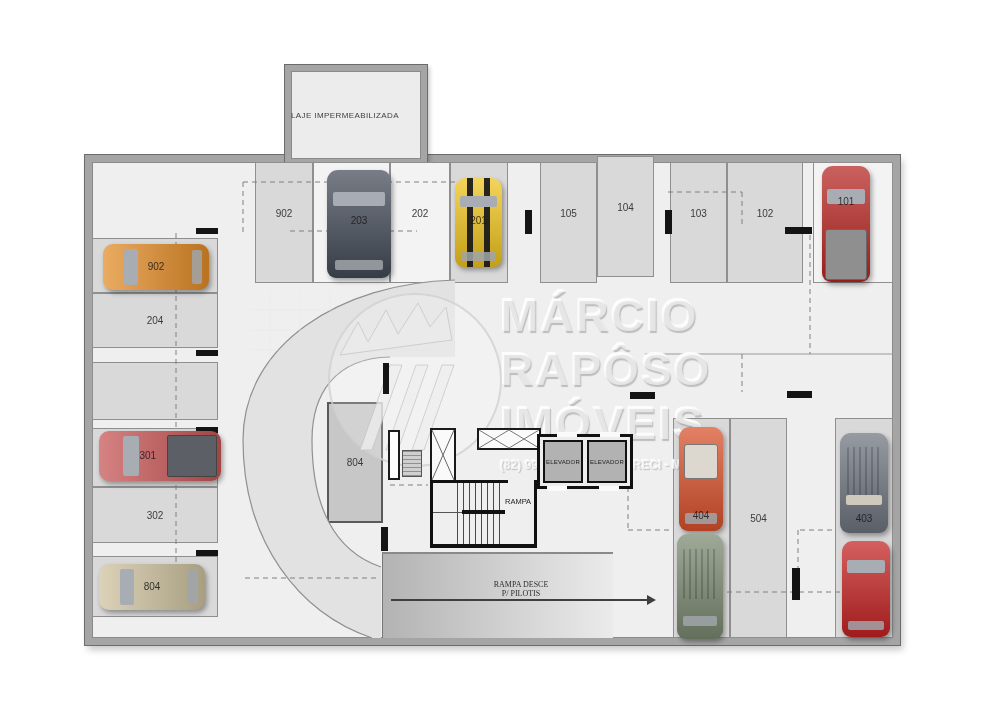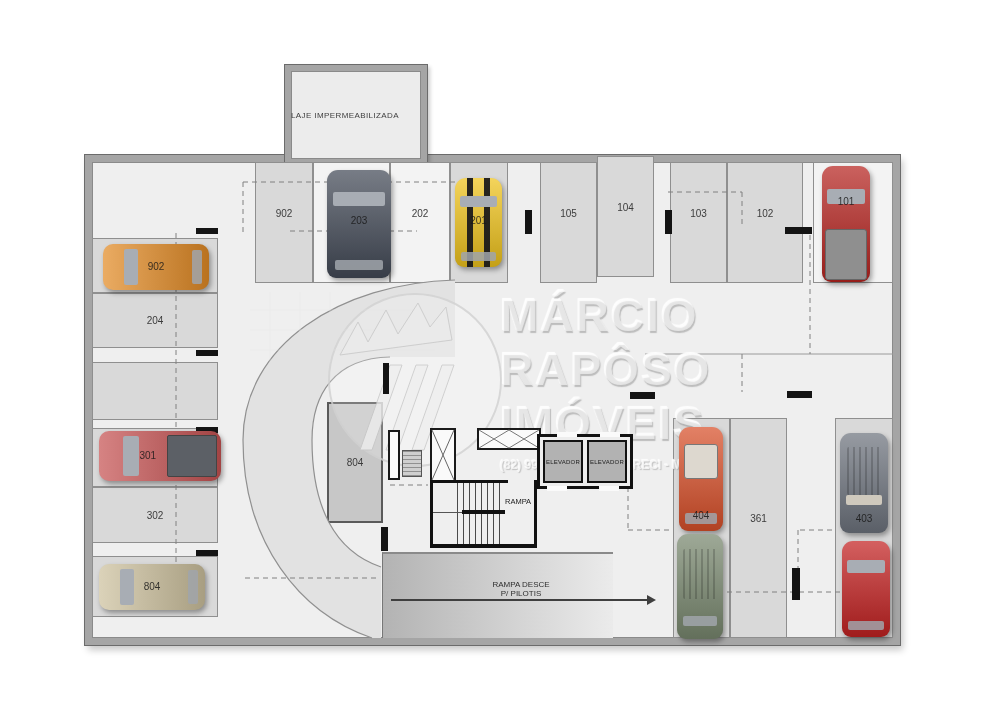--- a/index.html
+++ b/index.html
@@ -43,21 +43,21 @@
   .stairs::before{content:"";position:absolute;left:0;top:0;width:75px;height:3px;background:#111;}
   .treads{position:absolute;left:457px;top:483px;width:48px;height:61px;z-index:4;
           background:repeating-linear-gradient(90deg,#4a4a4a 0 1px,transparent 1px 6px);}
   .rail{position:absolute;left:462px;top:510px;width:43px;height:4px;background:#111;z-index:4;}
   .rail-thin{position:absolute;left:433px;top:512px;width:29px;height:1px;background:#555;z-index:4;}
   .escada{position:absolute;left:505px;top:497px;font-size:7.5px;color:#222;z-index:4;}
 
   
   .ramp{position:absolute;left:382px;top:552px;width:231px;height:86px;z-index:2;
         background:linear-gradient(90deg,#b3b3b3,#ebebeb);border-top:2px solid #8a8a8a;
-        border-left:1px solid #777;box-sizing:border-box;}
+        border-left:1px solid #777;box-sizing:border-box;font-family:Liberation Serif, serif;}
   .ramp-arrow{position:absolute;left:8px;top:45px;width:256px;height:2px;background:#3f3f3f;}
   .ramp-arrow::after{content:"";position:absolute;right:-9px;top:-4px;width:0;height:0;
         border-left:9px solid #3f3f3f;border-top:5px solid transparent;border-bottom:5px solid transparent;}
   .ramp-text{position:absolute;left:58px;top:26px;width:160px;text-align:center;
              font-size:8px;line-height:9px;color:#2e2e2e;}
 
   
   .pillar{position:absolute;background:#141414;z-index:5;}
 
   
@@ -177,21 +177,21 @@
     </div>
   <div class="stall shaded" style="left:92px;top:362px;width:126px;height:58px"></div>
   <div class="stall shaded" style="left:92px;top:428px;width:126px;height:59px"></div>
   <div class="stall shaded" style="left:92px;top:487px;width:126px;height:56px">
       <span class="slabel">302</span>
     </div>
   <div class="stall shaded" style="left:92px;top:556px;width:126px;height:61px"></div>
 
   <div class="stall shaded" style="left:673px;top:418px;width:57px;height:220px"></div>
   <div class="stall shaded" style="left:730px;top:418px;width:57px;height:220px">
-      <span class="slabel" style="margin-bottom:20px">361</span>
+      <span class="slabel" style="margin-bottom:20px">504</span>
     </div>
   <div class="stall shaded" style="left:835px;top:418px;width:58px;height:220px"></div>
 
   <div class="c804box">
       <span class="slabel">804</span>
     </div>
 
   <div class="wm">
     <div class="big">MÁRCIO</div>
     <div class="big">RAPÔSO</div>

